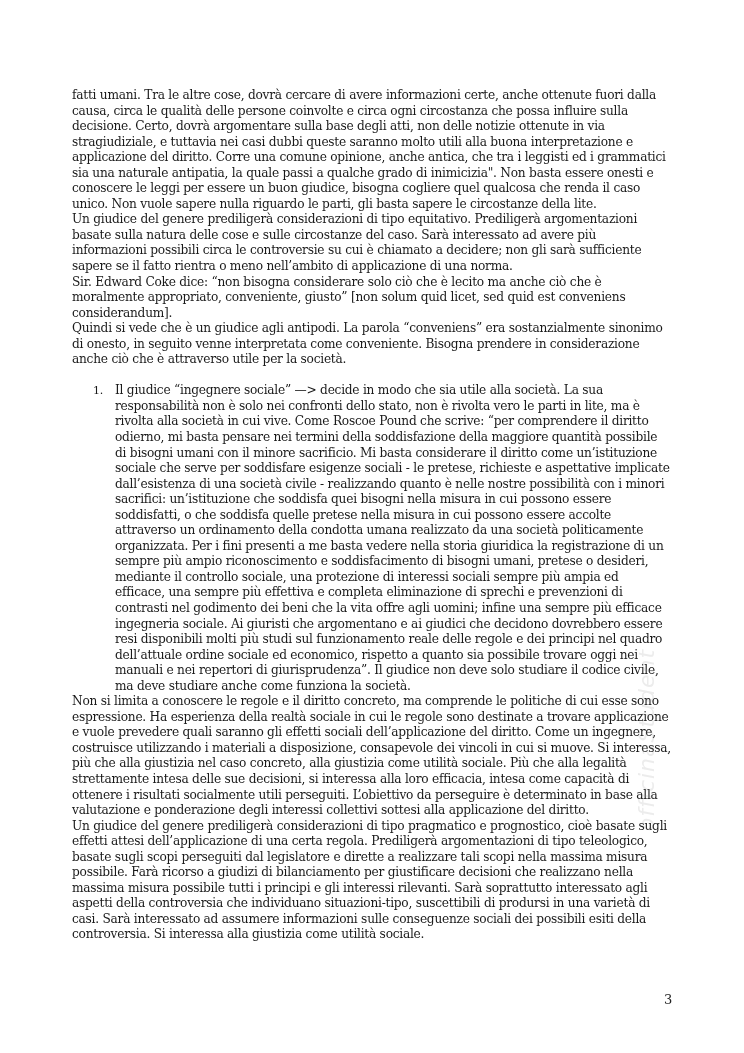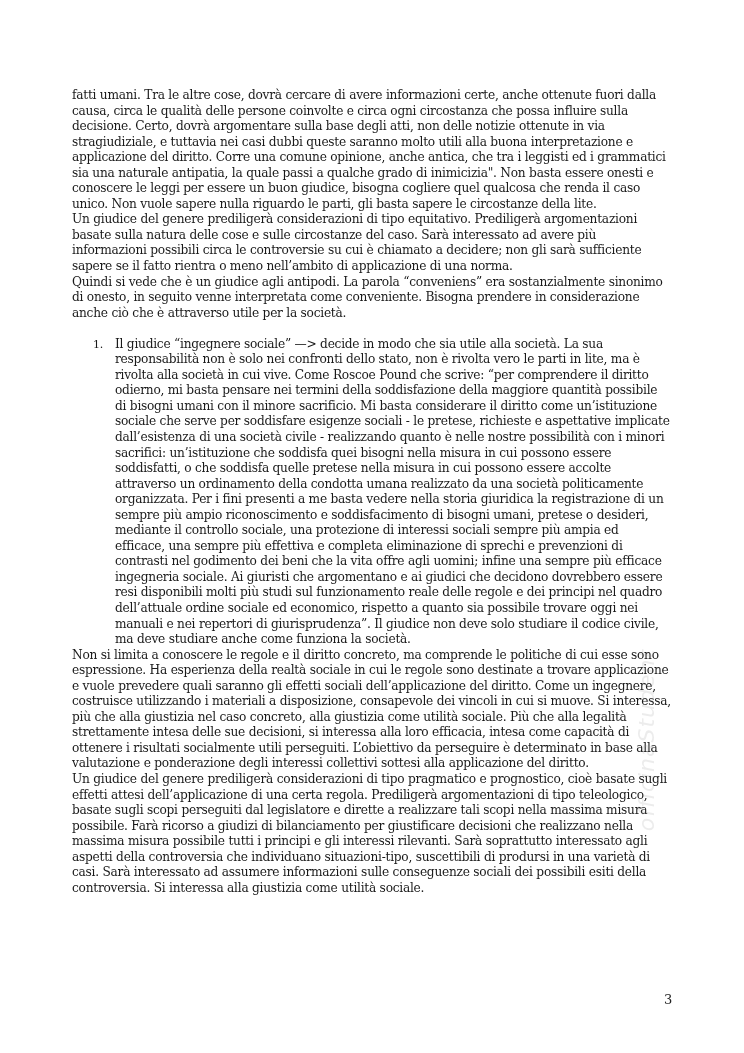--- a/index.html
+++ b/index.html
@@ -31,20 +31,21 @@
     letter-spacing: 1px;
   }
 </style>
 </head>
 <body>
 
 <div class="page">
   <div class="content">
     <p>fatti umani. Tra le altre cose, dovrà cercare di avere informazioni certe, anche ottenute fuori dalla causa, circa le qualità delle persone coinvolte e circa ogni circostanza che possa influire sulla decisione. Certo, dovrà argomentare sulla base degli atti, non delle notizie ottenute in via stragiudiziale, e tuttavia nei casi dubbi queste saranno molto utili alla buona interpretazione e applicazione del diritto. Corre una comune opinione, anche antica, che tra i leggisti ed i grammatici sia una naturale antipatia, la quale passi a qualche grado di inimicizia". Non basta essere onesti e conoscere le leggi per essere un buon giudice, bisogna cogliere quel qualcosa che renda il caso unico. Non vuole sapere nulla riguardo le parti, gli basta sapere le circostanze della lite.</p>
     <p>Un giudice del genere prediligerà considerazioni di tipo equitativo. Prediligerà argomentazioni basate sulla natura delle cose e sulle circostanze del caso. Sarà interessato ad avere più informazioni possibili circa le controversie su cui è chiamato a decidere; non gli sarà sufficiente sapere se il fatto rientra o meno nell’ambito di applicazione di una norma.</p>
+    <p>Sir. Edward Coke dice: “non bisogna considerare solo ciò che è lecito ma anche ciò che è moralmente appropriato, conveniente, giusto” [non solum quid licet, sed quid est conveniens considerandum].</p>
     <p>Quindi si vede che è un giudice agli antipodi. La parola “conveniens” era sostanzialmente sinonimo di onesto, in seguito venne interpretata come conveniente. Bisogna prendere in considerazione anche ciò che è attraverso utile per la società.</p>
     <div class="gap"></div>
     <ol class="list">
       <li class="list-item">
         <span class="list-num">1.</span>
         <span>Il giudice “ingegnere sociale” —&gt; decide in modo che sia utile alla società. La sua responsabilità non è solo nei confronti dello stato, non è rivolta vero le parti in lite, ma è rivolta alla società in cui vive. Come Roscoe Pound che scrive: “per comprendere il diritto odierno, mi basta pensare nei termini della soddisfazione della maggiore quantità possibile di bisogni umani con il minore sacrificio. Mi basta considerare il diritto come un’istituzione sociale che serve per soddisfare esigenze sociali - le pretese, richieste e aspettative implicate dall’esistenza di una società civile - realizzando quanto è nelle nostre possibilità con i minori sacrifici: un’istituzione che soddisfa quei bisogni nella misura in cui possono essere soddisfatti, o che soddisfa quelle pretese nella misura in cui possono essere accolte attraverso un ordinamento della condotta umana realizzato da una società politicamente organizzata. Per i fini presenti a me basta vedere nella storia giuridica la registrazione di un sempre più ampio riconoscimento e soddisfacimento di bisogni umani, pretese o desideri, mediante il controllo sociale, una protezione di interessi sociali sempre più ampia ed efficace, una sempre più effettiva e completa eliminazione di sprechi e prevenzioni di contrasti nel godimento dei beni che la vita offre agli uomini; infine una sempre più efficace ingegneria sociale. Ai giuristi che argomentano e ai giudici che decidono dovrebbero essere resi disponibili molti più studi sul funzionamento reale delle regole e dei principi nel quadro dell’attuale ordine sociale ed economico, rispetto a quanto sia possibile trovare oggi nei manuali e nei repertori di giurisprudenza”. Il giudice non deve solo studiare il codice civile, ma deve studiare anche come funziona la società.</span>
       </li>
     </ol>
     <p>Non si limita a conoscere le regole e il diritto concreto, ma comprende le politiche di cui esse sono espressione. Ha esperienza della realtà sociale in cui le regole sono destinate a trovare applicazione e vuole prevedere quali saranno gli effetti sociali dell’applicazione del diritto. Come un ingegnere, costruisce utilizzando i materiali a disposizione, consapevole dei vincoli in cui si muove. Si interessa, più che alla giustizia nel caso concreto, alla giustizia come utilità sociale. Più che alla legalità strettamente intesa delle sue decisioni, si interessa alla loro efficacia, intesa come capacità di ottenere i risultati socialmente utili perseguiti. L’obiettivo da perseguire è determinato in base alla valutazione e ponderazione degli interessi collettivi sottesi alla applicazione del diritto.</p>
     <p>Un giudice del genere prediligerà considerazioni di tipo pragmatico e prognostico, cioè basate sugli effetti attesi dell’applicazione di una certa regola. Prediligerà argomentazioni di tipo teleologico, basate sugli scopi perseguiti dal legislatore e dirette a realizzare tali scopi nella massima misura possibile. Farà ricorso a giudizi di bilanciamento per giustificare decisioni che realizzano nella massima misura possibile tutti i principi e gli interessi rilevanti. Sarà soprattutto interessato agli aspetti della controversia che individuano situazioni-tipo, suscettibili di prodursi in una varietà di casi. Sarà interessato ad assumere informazioni sulle conseguenze sociali dei possibili esiti della controversia. Si interessa alla giustizia come utilità sociale.</p>

